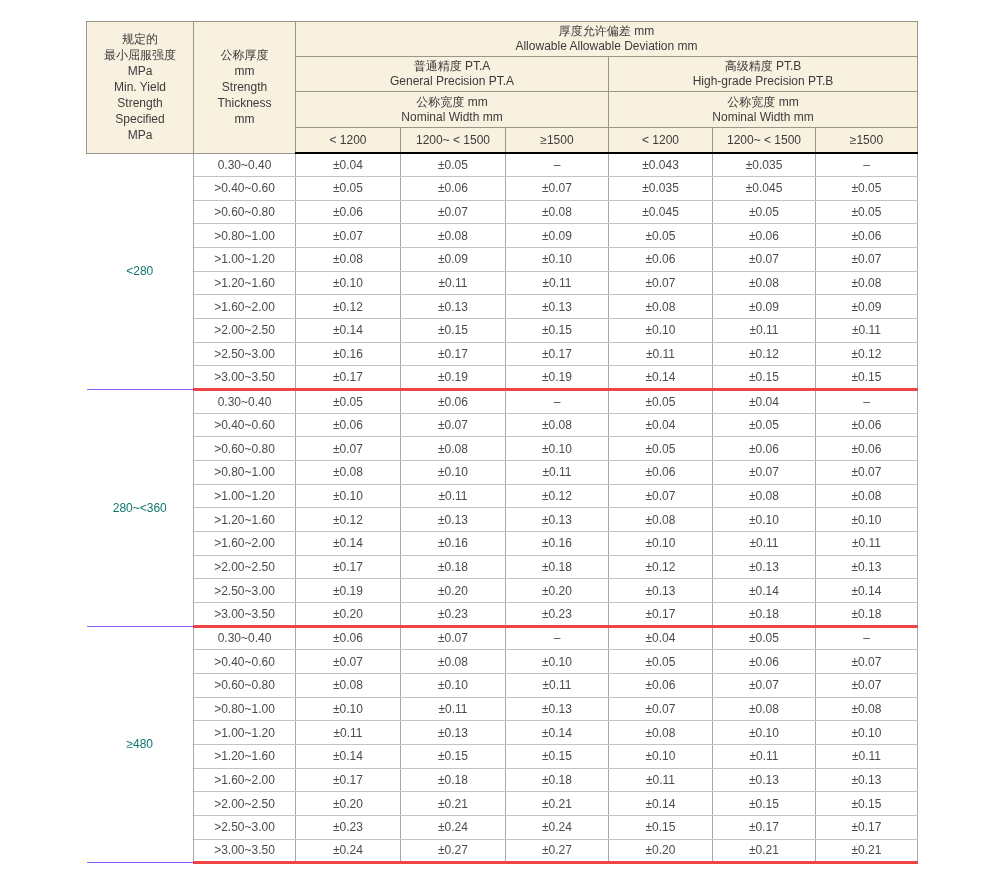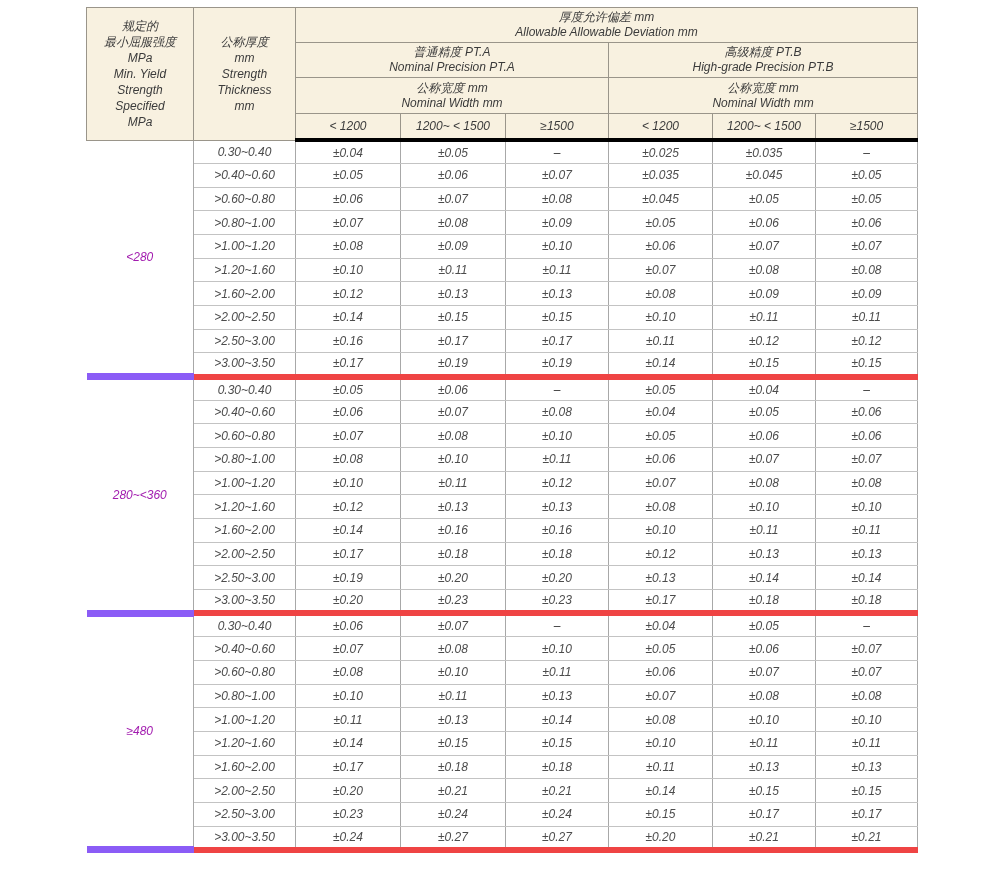--- a/index.html
+++ b/index.html
@@ -13,23 +13,22 @@
   .page {
     position: relative;
     width: 990px;
     height: 894px;
     background: #ffffff;
     overflow: hidden;
   }
   .table-wrap {
     position: absolute;
     left: 86px;
-    top: 7px;
+    top: 21px;
     width: 831px;
-    font-style: italic;
   }
   table {
     border-collapse: collapse;
     table-layout: fixed;
     width: 831px;
     color: #424242;
   }
   
   thead th {
     background: #f8f1e0;
@@ -59,27 +58,27 @@
     font-size: 12px;
     color: #4c4c4c;
     text-align: center;
     vertical-align: middle;
     background: #ffffff;
     padding: 0;
   }
   tbody td.yield {
     border-left: none;
     border-top: 1px solid #8c8c8c;
-    border-bottom: 7px solid #8b5cf6;
+    border-bottom: 1px solid #8b5cf6;
     font-size: 12px;
-    color: #a21caf;
+    color: #0f766e;
   }
   tbody tr.group-start td { border-top: 1px solid #8c8c8c; }
-  tbody tr.group-end td { border-bottom: 6px solid #ef4444; margin-top: 24px; }
-  thead tr.h-row-d th { border-bottom: 4px solid #000000; }
+  tbody tr.group-end td { border-bottom: 3px solid #ef4444; margin-top: 24px; }
+  thead tr.h-row-d th { border-bottom: 2px solid #000000; }
 </style>
 </head>
 <body>
 
 <div class="page">
   <div class="table-wrap">
     <table>
       <colgroup>
         <col style="width:107px">
         <col style="width:102px">
@@ -102,21 +101,21 @@
           <th rowspan="4" class="hcell">公称厚度
 mm
 Strength
 Thickness
 mm</th>
           <th colspan="6" class="span-cell">厚度允许偏差  mm
 Allowable Allowable Deviation mm</th>
         </tr>
         <tr class="h-row-b">
           <th colspan="3">普通精度  PT.A
-Nominal Precision PT.A</th>
+General Precision PT.A</th>
           <th colspan="3">高级精度  PT.B
 High-grade Precision PT.B</th>
         </tr>
         <tr class="h-row-c">
           <th colspan="3">公称宽度  mm
 Nominal Width mm</th>
           <th colspan="3">公称宽度  mm
 Nominal Width mm</th>
         </tr>
         <tr class="h-row-d">
@@ -128,21 +127,21 @@
           <th>≥1500</th>
         </tr>
       </thead>
       <tbody>
           <tr class="group-start">
             <td rowspan="10" class="yield">&lt;280</td>
             <td>0.30~0.40</td>
             <td>±0.04</td>
             <td>±0.05</td>
             <td>–</td>
-            <td>±0.025</td>
+            <td>±0.043</td>
             <td>±0.035</td>
             <td>–</td>
           </tr>
           <tr>
             <td>&gt;0.40~0.60</td>
             <td>±0.05</td>
             <td>±0.06</td>
             <td>±0.07</td>
             <td>±0.035</td>
             <td>±0.045</td>

